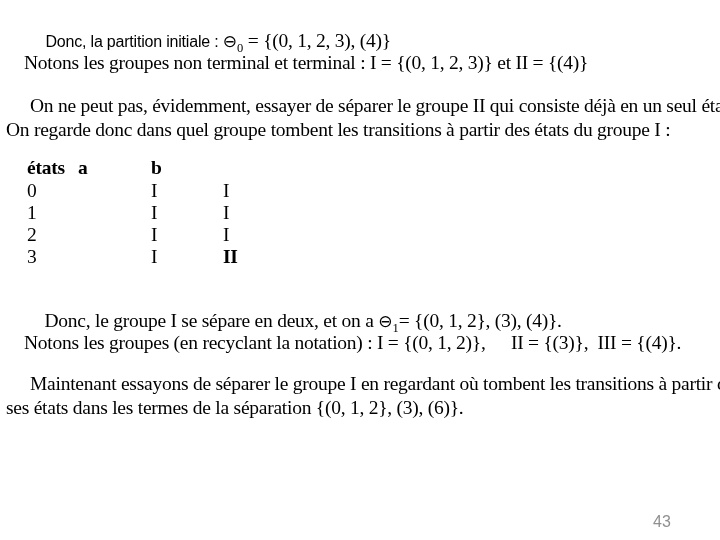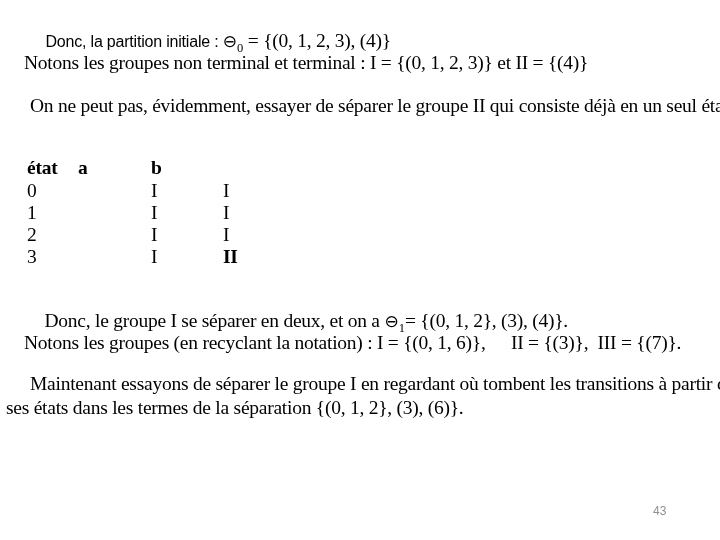--- a/index.html
+++ b/index.html
@@ -13,39 +13,41 @@
     font-family: "Liberation Serif", serif;
   }
   .abs { position: absolute; white-space: pre; }
   .serif { font-family: "Liberation Serif", serif; font-size: 19.5px; letter-spacing: -0.25px; line-height: 22px; }
   .sans  { font-family: "Liberation Sans", sans-serif; font-size: 16px; letter-spacing: -0.2px; }
   .bold  { font-weight: bold; }
   .theta { font-family: "DejaVu Sans", sans-serif; font-size: 17px; letter-spacing: 0; }
   sub.tsub { font-family: "Liberation Serif", serif; font-size: 12.5px; letter-spacing: 0; }
   .pagenum {
     font-family: "Liberation Sans", sans-serif;
-    font-size: 12px;
+    font-size: 16px;
     color: #8f8f8f;
+    margin-top: 9px;
   }
 </style>
 </head>
 <body>
 
 <div class="slide">
 
   <div class="abs serif" style="top:8px; left:27px;">
     <span class="sans">Donc, la partition initiale : </span><span class="theta">⊖</span><sub class="tsub">0</sub><span> = {(0, 1, 2, 3), (4)}</span>
   </div>
 
   <div class="abs serif" style="top:52px; left:24px;">Notons les groupes non terminal et terminal : I = {(0, 1, 2, 3)} et II = {(4)}</div>
 
   <div class="abs serif" style="top:95px; left:30px;">On ne peut pas, évidemment, essayer de séparer le groupe II qui consiste déjà en un seul état.</div>
+  <div class="abs serif" style="top:119px; left:6px;">On regarde donc dans quel groupe tombent les transitions à partir des états du groupe I :</div>
 
   <div>
-    <span class="abs serif bold" style="top:157px; left:27px;">état</span>
+    <span class="abs serif bold" style="top:157px; left:27px;">états</span>
     <span class="abs serif bold" style="top:157px; left:78px;">a</span>
     <span class="abs serif bold" style="top:157px; left:151px;">b</span>
 
     <div>
       <span class="abs serif" style="top:180px; left:27px;">0</span>
       <span class="abs serif" style="top:180px; left:151px;">I</span>
       <span class="abs serif" style="top:180px; left:223px;">I</span>
     </div>
     <div>
       <span class="abs serif" style="top:202px; left:27px;">1</span>
@@ -58,26 +60,26 @@
       <span class="abs serif" style="top:224px; left:223px;">I</span>
     </div>
     <div>
       <span class="abs serif" style="top:246px; left:27px;">3</span>
       <span class="abs serif" style="top:246px; left:151px;">I</span>
       <span class="abs serif" style="top:246px; left:223px;font-weight:bold;">II</span>
     </div>
   </div>
 
   <div class="abs serif" style="top:288px; left:26px;">
-    <span>Donc, le groupe I se séparer en deux, et on a </span><span class="theta">⊖</span><sub class="tsub">1</sub><span>= {(0, 1, 2}, (3), (4)}.</span>
+    <span>Donc, le groupe I se sépare en deux, et on a </span><span class="theta">⊖</span><sub class="tsub">1</sub><span>= {(0, 1, 2}, (3), (4)}.</span>
   </div>
 
   <div>
-    <span class="abs serif" style="top:332px; left:24px;">Notons les groupes (en recyclant la notation) : I = {(0, 1, 6)},</span>
-    <span class="abs serif" style="top:332px; left:511px;">II = {(3)},  III = {(7)}.</span>
+    <span class="abs serif" style="top:332px; left:24px;">Notons les groupes (en recyclant la notation) : I = {(0, 1, 2)},</span>
+    <span class="abs serif" style="top:332px; left:511px;">II = {(3)},  III = {(4)}.</span>
   </div>
 
   <div class="abs serif" style="top:373px; left:30px;">Maintenant essayons de séparer le groupe I en regardant où tombent les transitions à partir de</div>
   <div class="abs serif" style="top:397px; left:6px;">ses états dans les termes de la séparation {(0, 1, 2}, (3), (6)}.</div>
 
   <div class="abs pagenum" style="top:504px; left:653px;">43</div>
 
 </div>
 
 </body></html>

